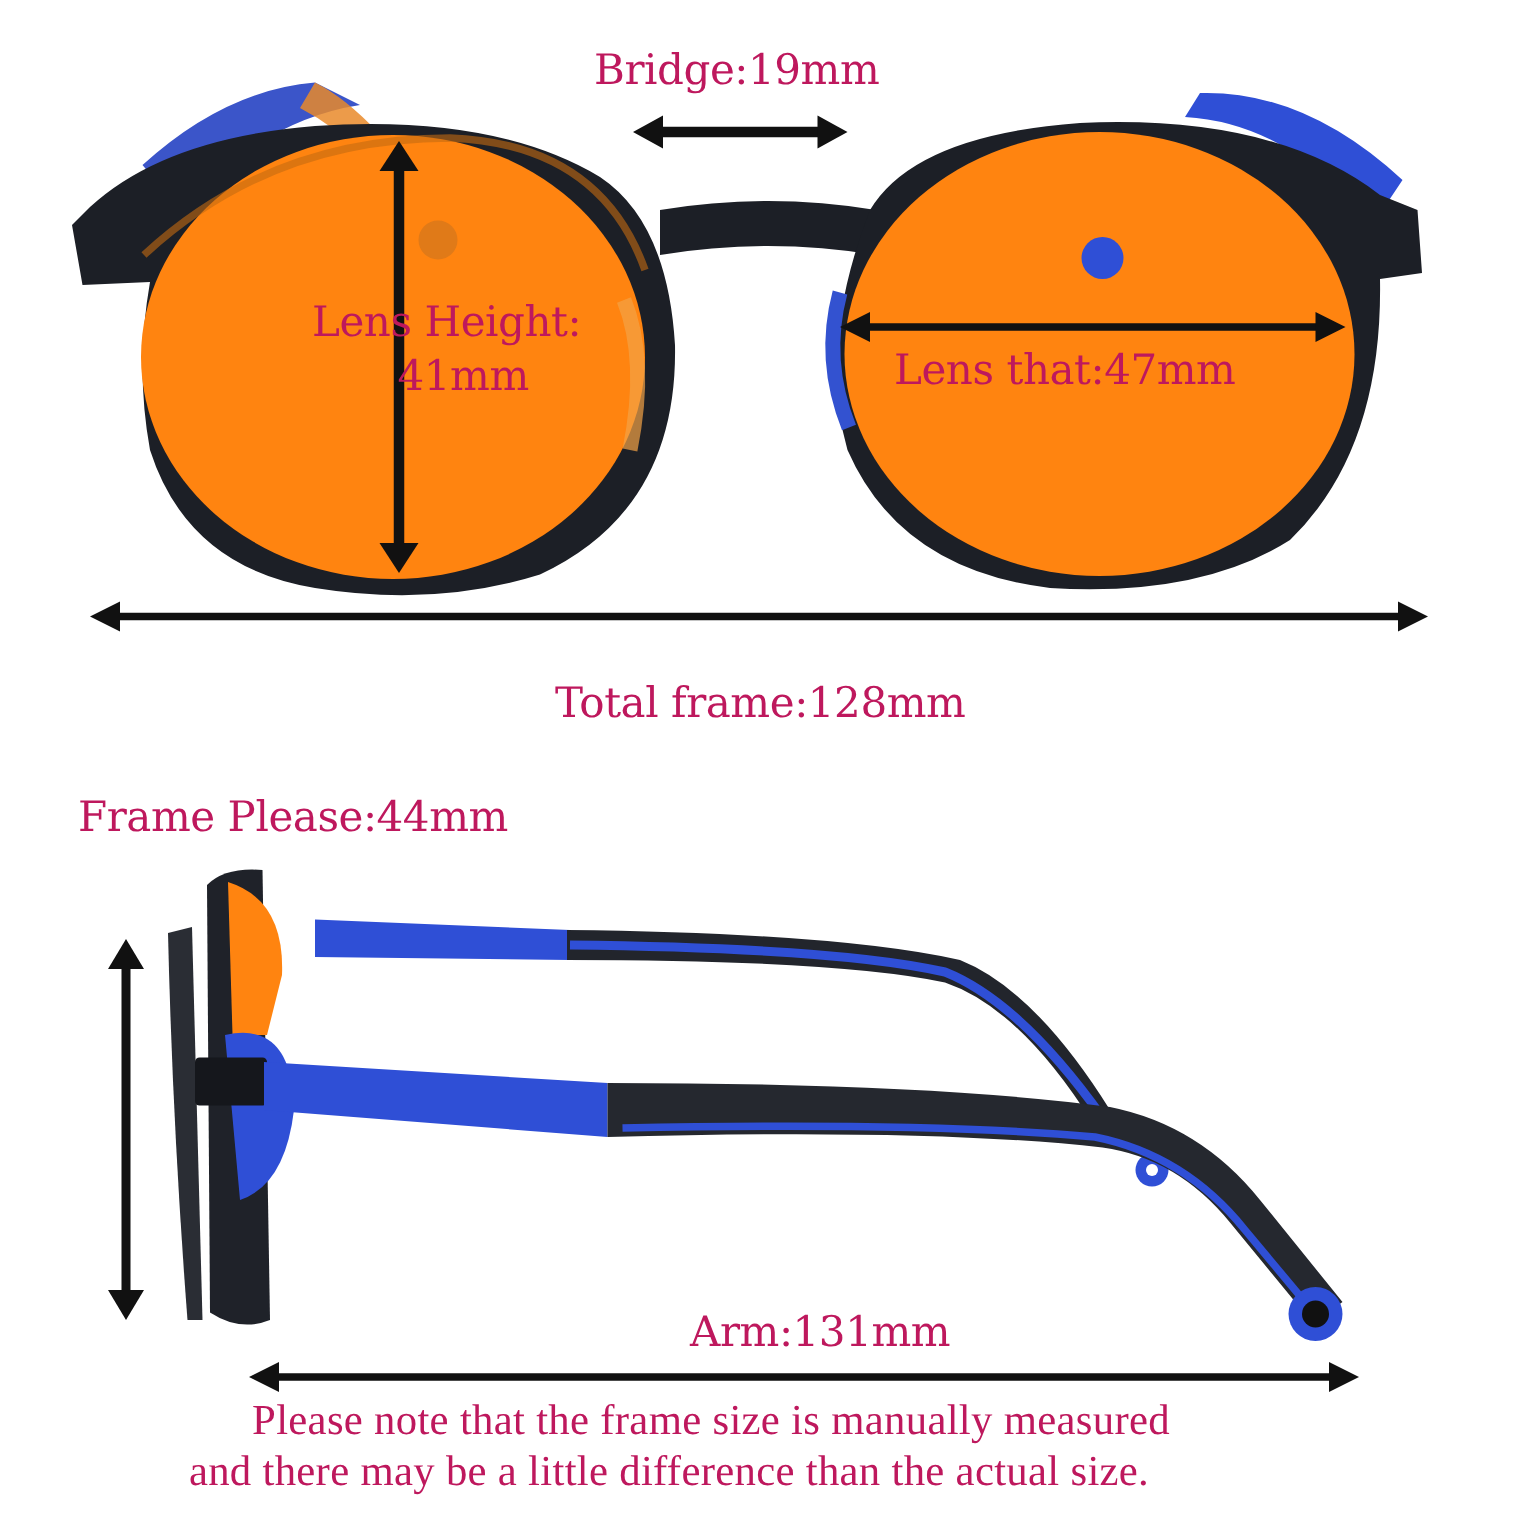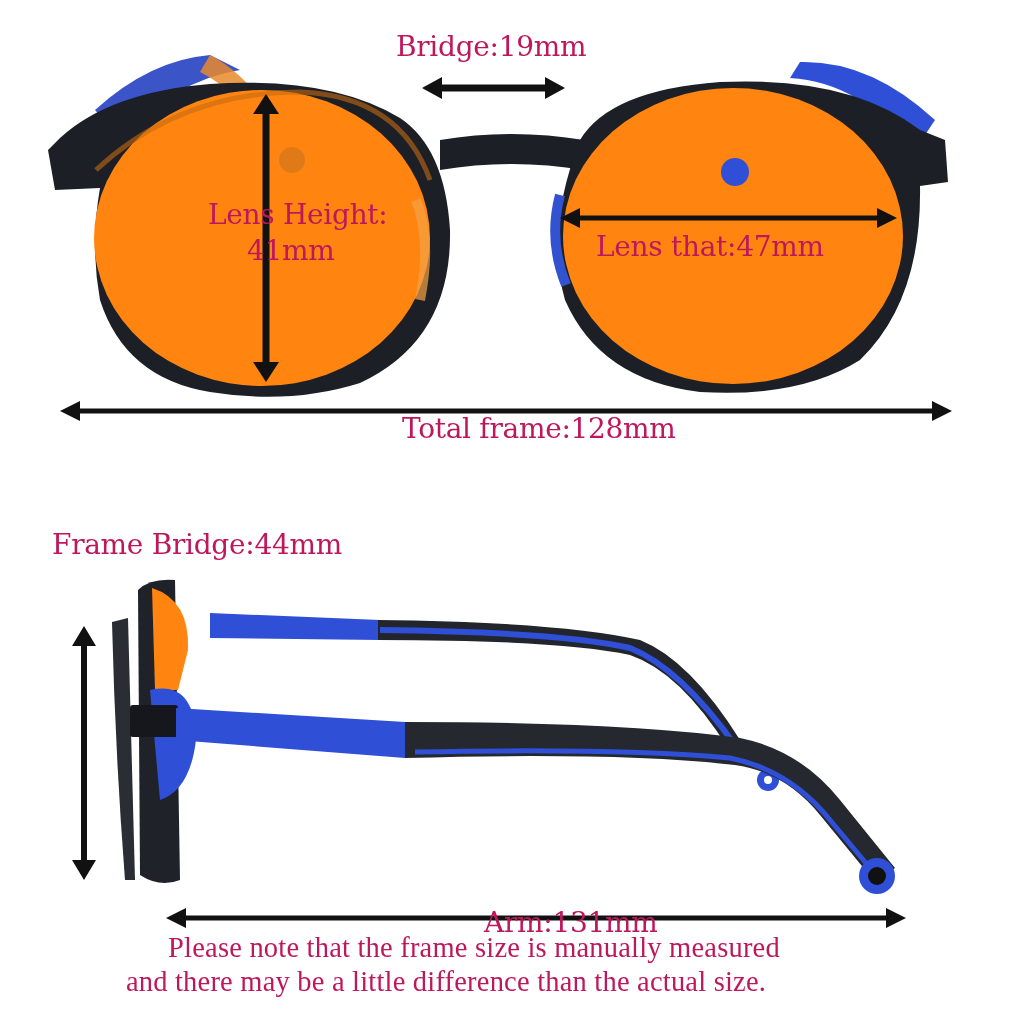--- a/index.html
+++ b/index.html
@@ -104,24 +104,24 @@
   <g fill="#111" stroke="#111">
     <line x1="182" y1="918" x2="892" y2="918" stroke-width="5"></line>
     <polygon points="166,918 186,908 186,928" stroke="none"></polygon>
     <polygon points="906,918 886,908 886,928" stroke="none"></polygon>
   </g>
 </svg>
 
 <div class="lbl lbl-md" style="left:396px; top:30px;">Bridge:19mm</div>
 
 <div class="lbl lbl-md" style="left:208px; top:198px;text-align:right;">Lens Height:</div>
-<div class="lbl lbl-md" style="left:247px; top:234px;">41mm</div>
+<div class="lbl lbl-md" style="left:265px; top:234px;">41mm</div>
 
 <div class="lbl lbl-md" style="left:596px; top:230px;">Lens that:47mm</div>
 
-<div class="lbl lbl-md" style="left:370px; top:412px;margin-left:32px;">Total frame:128mm</div>
+<div class="lbl lbl-md" style="left:370px; top:452px;">Total frame:128mm</div>
 
-<div class="lbl lbl-md" style="left:52px; top:528px;">Frame Bridge:44mm</div>
+<div class="lbl lbl-md" style="left:52px; top:528px;">Frame Please:44mm</div>
 
-<div class="lbl lbl-md" style="left:460px; top:906px;margin-left:24px;">Arm:131mm</div>
+<div class="lbl lbl-md" style="left:460px; top:871px;">Arm:131mm</div>
 
 <div class="lbl lbl-note" style="left:0; width:948px; top:932px;">Please note that  the frame size is manually measured</div>
 <div class="lbl lbl-note" style="left:0; width:892px; top:966px;">and there may be a little difference than the actual size.</div>
 
 </body></html>

